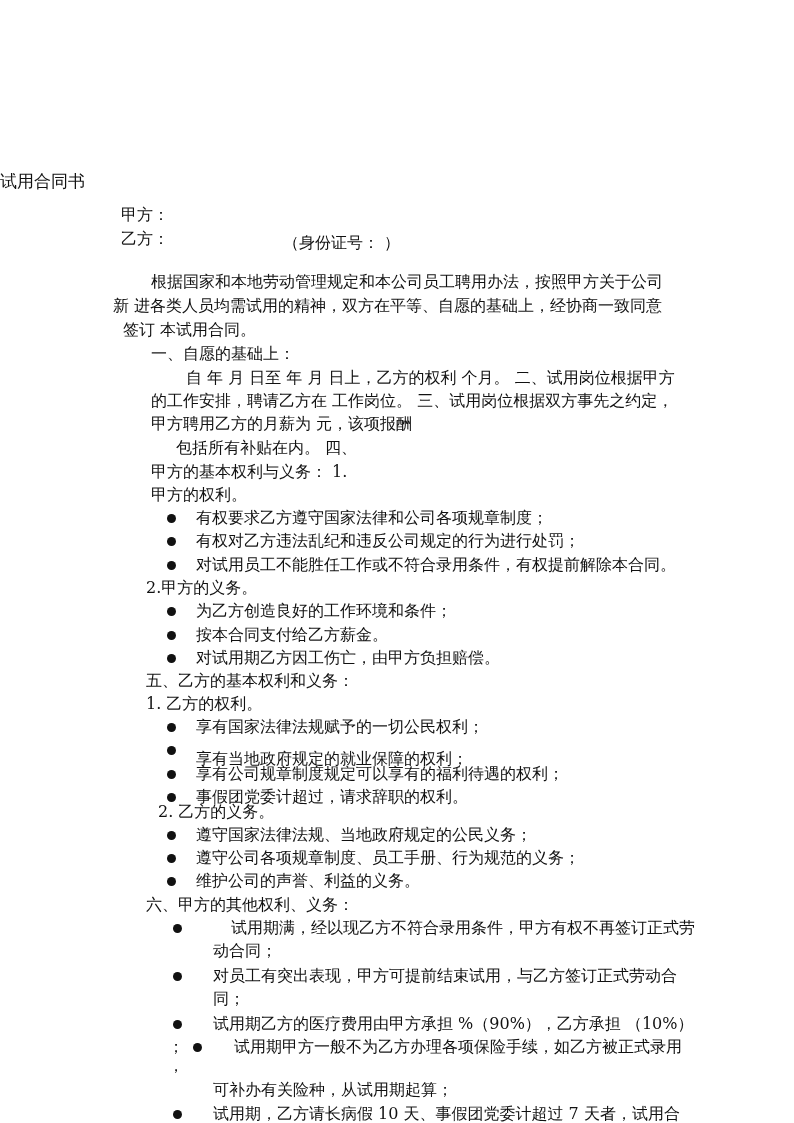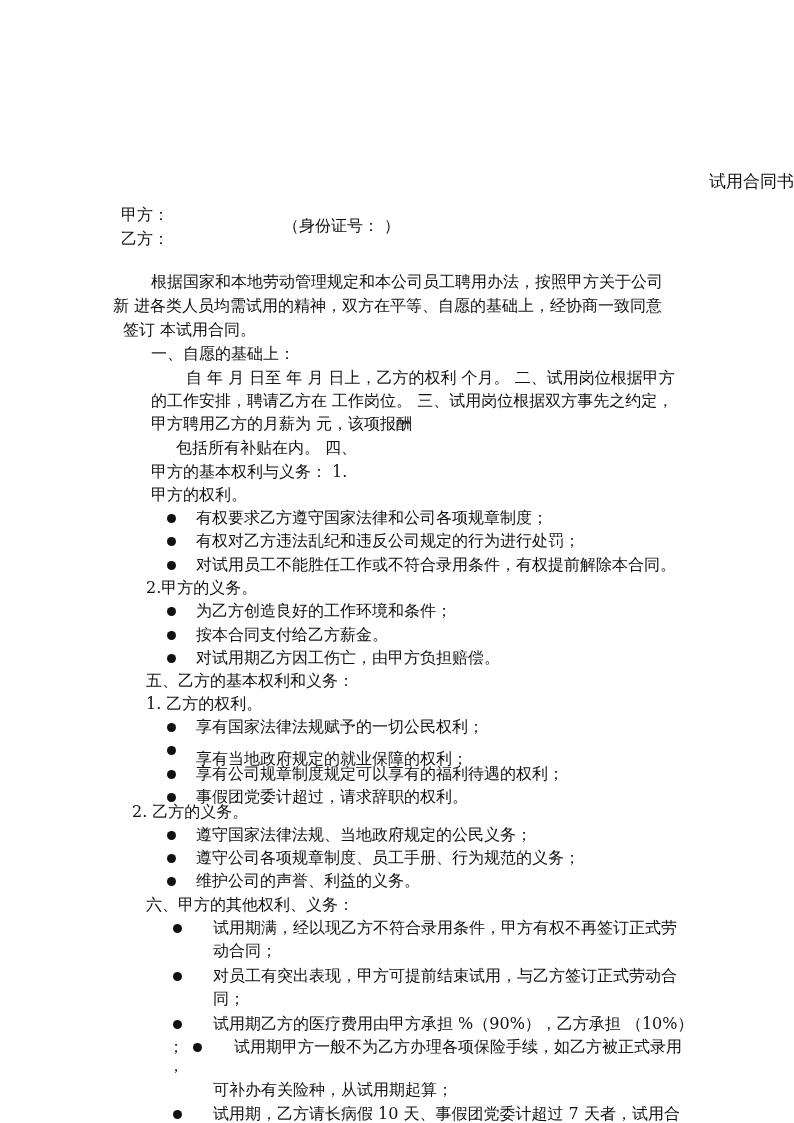--- a/index.html
+++ b/index.html
@@ -1,30 +1,30 @@
 <!DOCTYPE html>
 <html><head>
 <meta charset="utf-8">
 <style>
   html, body { margin:0; padding:0; background:#ffffff; }
   body { width:794px; height:1123px; position:relative; overflow:hidden;
          font-family:"DejaVu Serif","Liberation Serif",serif; color:#111; }
   .ln { position:absolute; white-space:nowrap; font-size:16px; line-height:18px; }
-  .title { position:absolute; left:0; width:794px; text-align:right; top:170px; font-size:17px; }
+  .title { position:absolute; left:0; width:794px; text-align:left; top:170px; font-size:17px; }
   .bul { position:absolute; width:9px; height:9px; border-radius:50%; background:#111; }
 </style>
 </head>
 <body>
 
 <div>
   <div class="title">试用合同书</div>
 
   <div class="ln" style="left:121px;top:206px">甲方：</div>
   <div class="ln" style="left:121px;top:230px">乙方：</div>
-  <div class="ln" style="left:283px;top:217px">（身份证号：  ）</div>
+  <div class="ln" style="left:283px;top:234px">（身份证号：  ）</div>
 
   <div class="ln" style="left:151px;top:273px">根据国家和本地劳动管理规定和本公司员工聘用办法，按照甲方关于公司</div>
   <div class="ln" style="left:113px;top:297px">新  进各类人员均需试用的精神，双方在平等、自愿的基础上，经协商一致同意</div>
   <div class="ln" style="left:123px;top:321px">签订  本试用合同。</div>
 
   <div class="ln" style="left:151px;top:345px">一、自愿的基础上：</div>
   <div class="ln" style="left:186px;top:369px">自  年  月  日至  年  月  日上，乙方的权利  个月。  二、试用岗位根据甲方</div>
   <div class="ln" style="left:151px;top:392px">的工作安排，聘请乙方在  工作岗位。  三、试用岗位根据双方事先之约定，</div>
   <div class="ln" style="left:151px;top:415px">甲方聘用乙方的月薪为  元，该项报酬</div>
   <div class="ln" style="left:176px;top:439px">包括所有补贴在内。  四、</div>
@@ -50,31 +50,31 @@
   <div class="ln" style="left:146px;top:695px">1.  乙方的权利。</div>
   <span class="bul" style="left:167px;top:723px"></span>
   <div class="ln" style="left:196px;top:718px">享有国家法律法规赋予的一切公民权利；</div>
   <span class="bul" style="left:167px;top:746px"></span>
   <div class="ln" style="left:196px;top:750px">享有当地政府规定的就业保障的权利；</div>
   <span class="bul" style="left:167px;top:770px"></span>
   <div class="ln" style="left:196px;top:765px">享有公司规章制度规定可以享有的福利待遇的权利；</div>
   <span class="bul" style="left:167px;top:793px"></span>
   <div class="ln" style="left:196px;top:788px">事假团党委计超过，请求辞职的权利。</div>
 
-  <div class="ln" style="left:132px;top:803px">2.  乙方的义务。</div>
+  <div class="ln" style="left:158px;top:803px">2.  乙方的义务。</div>
   <span class="bul" style="left:167px;top:831px"></span>
   <div class="ln" style="left:196px;top:826px">遵守国家法律法规、当地政府规定的公民义务；</div>
   <span class="bul" style="left:167px;top:854px"></span>
   <div class="ln" style="left:196px;top:849px">遵守公司各项规章制度、员工手册、行为规范的义务；</div>
   <span class="bul" style="left:167px;top:877px"></span>
   <div class="ln" style="left:196px;top:872px">维护公司的声誉、利益的义务。</div>
 
   <div class="ln" style="left:146px;top:896px">六、甲方的其他权利、义务：</div>
   <span class="bul" style="left:173px;top:924px"></span>
-  <div class="ln" style="left:213px;top:919px">试用期满，经以现乙方不符合录用条件，甲方有权不再签订正式劳</div>
+  <div class="ln" style="left:231px;top:919px">试用期满，经以现乙方不符合录用条件，甲方有权不再签订正式劳</div>
   <div class="ln" style="left:213px;top:942px">动合同；</div>
   <span class="bul" style="left:173px;top:972px"></span>
   <div class="ln" style="left:213px;top:967px">对员工有突出表现，甲方可提前结束试用，与乙方签订正式劳动合</div>
   <div class="ln" style="left:213px;top:990px">同；</div>
   <span class="bul" style="left:173px;top:1020px"></span>
   <div class="ln" style="left:213px;top:1015px">试用期乙方的医疗费用由甲方承担  %（90%），乙方承担   （10%）</div>
   <div class="ln" style="left:168px;top:1038px">；</div>
   <span class="bul" style="left:193px;top:1043px"></span>
   <div class="ln" style="left:234px;top:1038px">试用期甲方一般不为乙方办理各项保险手续，如乙方被正式录用</div>
   <div class="ln" style="left:168px;top:1057px">，</div>

